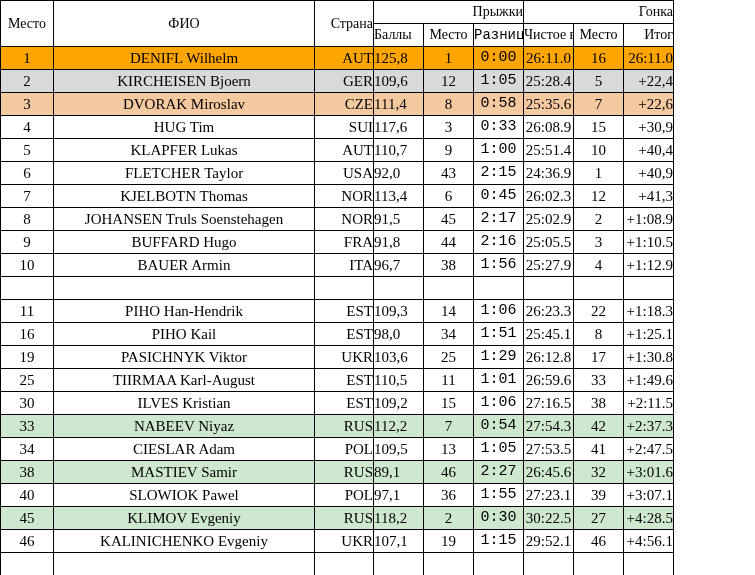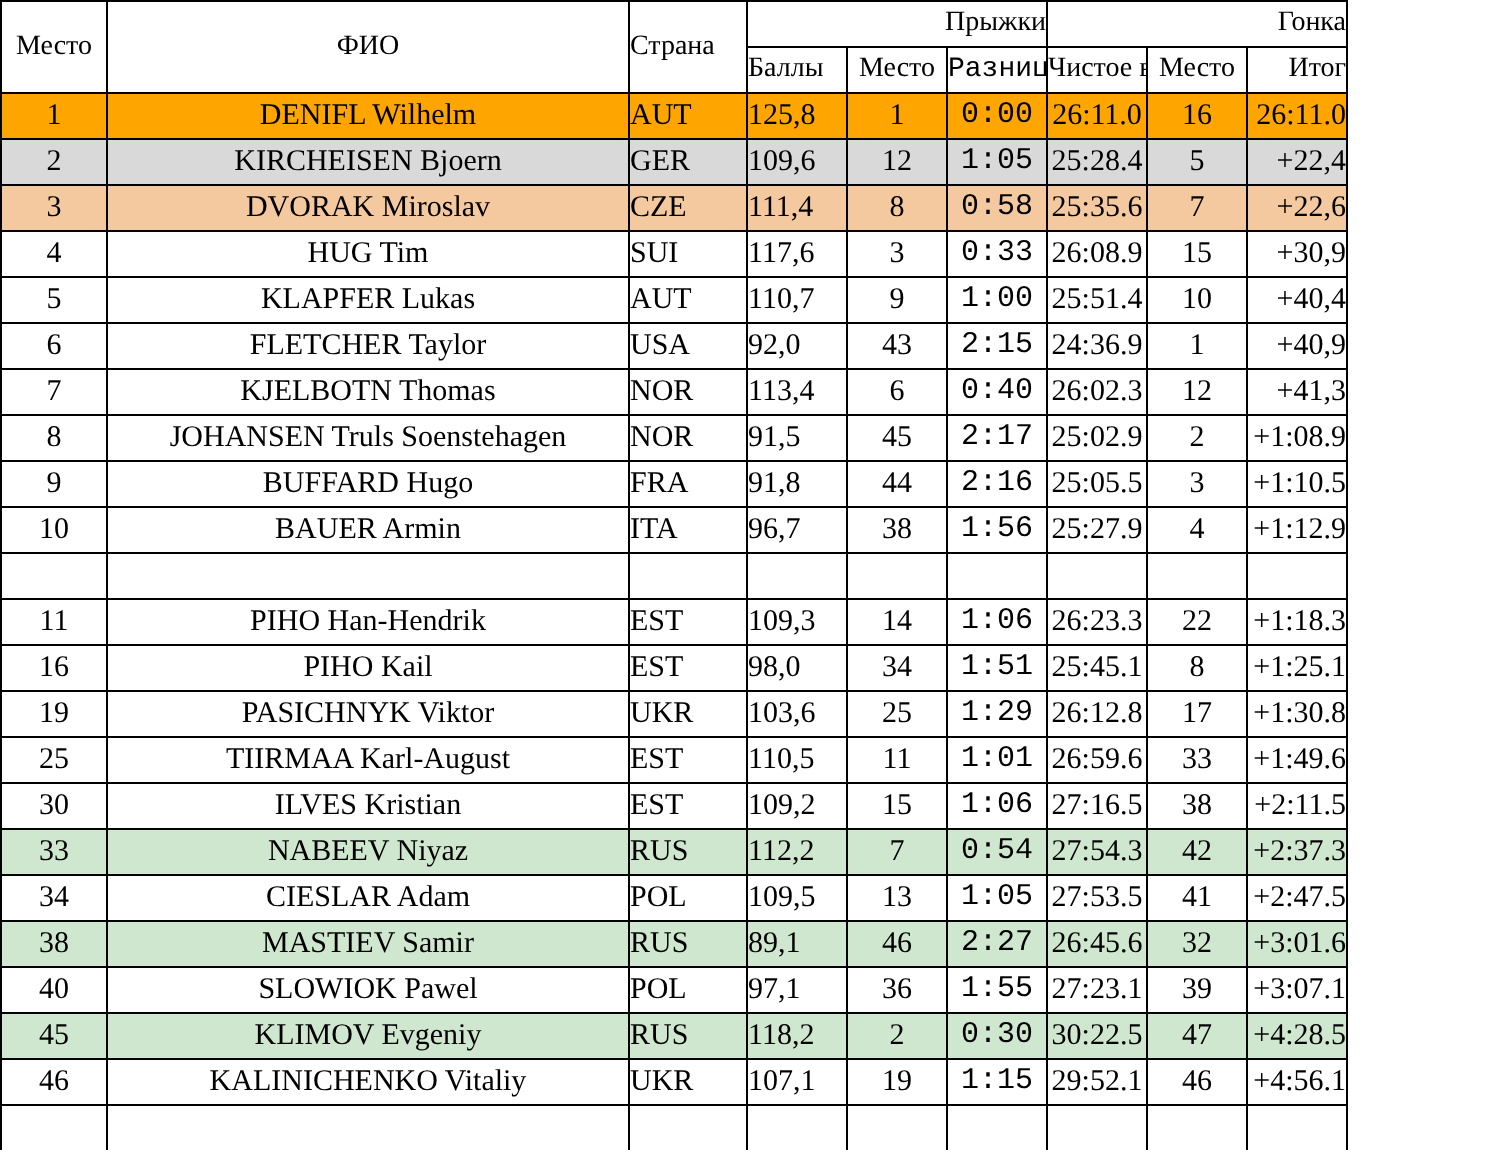--- a/index.html
+++ b/index.html
@@ -23,21 +23,21 @@
     border: 1px solid #000000;
     padding: 0;
     height: 22px;
     line-height: 22px;
     font-weight: normal;
     overflow: hidden;
     white-space: nowrap;
   }
   .c-place   { width: 52px;  text-align: center; }
   .c-name    { width: 260px; text-align: center; padding-left: 6px; }
-  .c-country { width: 58px;  text-align: left; }
+  .c-country { width: 58px;  text-align: right; }
   .c-points  { width: 58px;  text-align: left; }
   .c-jplace  { width: 52px;  text-align: center; }
   .c-diff    { width: 60px;  text-align: center; font-family: Liberation Mono, monospace; }
   .c-time    { width: 92px;  text-align: center; }
   .c-rplace  { width: 50px;  text-align: center; }
   .c-total   { width: 73px;  text-align: right; }
 
   thead td, thead th {
     text-align: right;
     font-size: 14px;
@@ -143,21 +143,21 @@
         <td class="c-time">24:36.9</td>
         <td class="c-rplace">1</td>
         <td class="c-total">+40,9</td>
       </tr>
       <tr class="row-plain">
         <td class="c-place">7</td>
         <td class="c-name">KJELBOTN Thomas</td>
         <td class="c-country">NOR</td>
         <td class="c-points">113,4</td>
         <td class="c-jplace">6</td>
-        <td class="c-diff">0:40</td>
+        <td class="c-diff">0:45</td>
         <td class="c-time">26:02.3</td>
         <td class="c-rplace">12</td>
         <td class="c-total">+41,3</td>
       </tr>
       <tr class="row-plain">
         <td class="c-place">8</td>
         <td class="c-name">JOHANSEN Truls Soenstehagen</td>
         <td class="c-country">NOR</td>
         <td class="c-points">91,5</td>
         <td class="c-jplace">45</td>
@@ -299,26 +299,26 @@
         <td class="c-total">+3:07.1</td>
       </tr>
       <tr class="row-green">
         <td class="c-place">45</td>
         <td class="c-name">KLIMOV Evgeniy</td>
         <td class="c-country">RUS</td>
         <td class="c-points">118,2</td>
         <td class="c-jplace">2</td>
         <td class="c-diff">0:30</td>
         <td class="c-time">30:22.5</td>
-        <td class="c-rplace">47</td>
+        <td class="c-rplace">27</td>
         <td class="c-total">+4:28.5</td>
       </tr>
       <tr class="row-plain">
         <td class="c-place">46</td>
-        <td class="c-name">KALINICHENKO Vitaliy</td>
+        <td class="c-name">KALINICHENKO Evgeniy</td>
         <td class="c-country">UKR</td>
         <td class="c-points">107,1</td>
         <td class="c-jplace">19</td>
         <td class="c-diff">1:15</td>
         <td class="c-time">29:52.1</td>
         <td class="c-rplace">46</td>
         <td class="c-total">+4:56.1</td>
       </tr>
       <tr class="spacer-row">
         <td class="c-place">&nbsp;</td>

